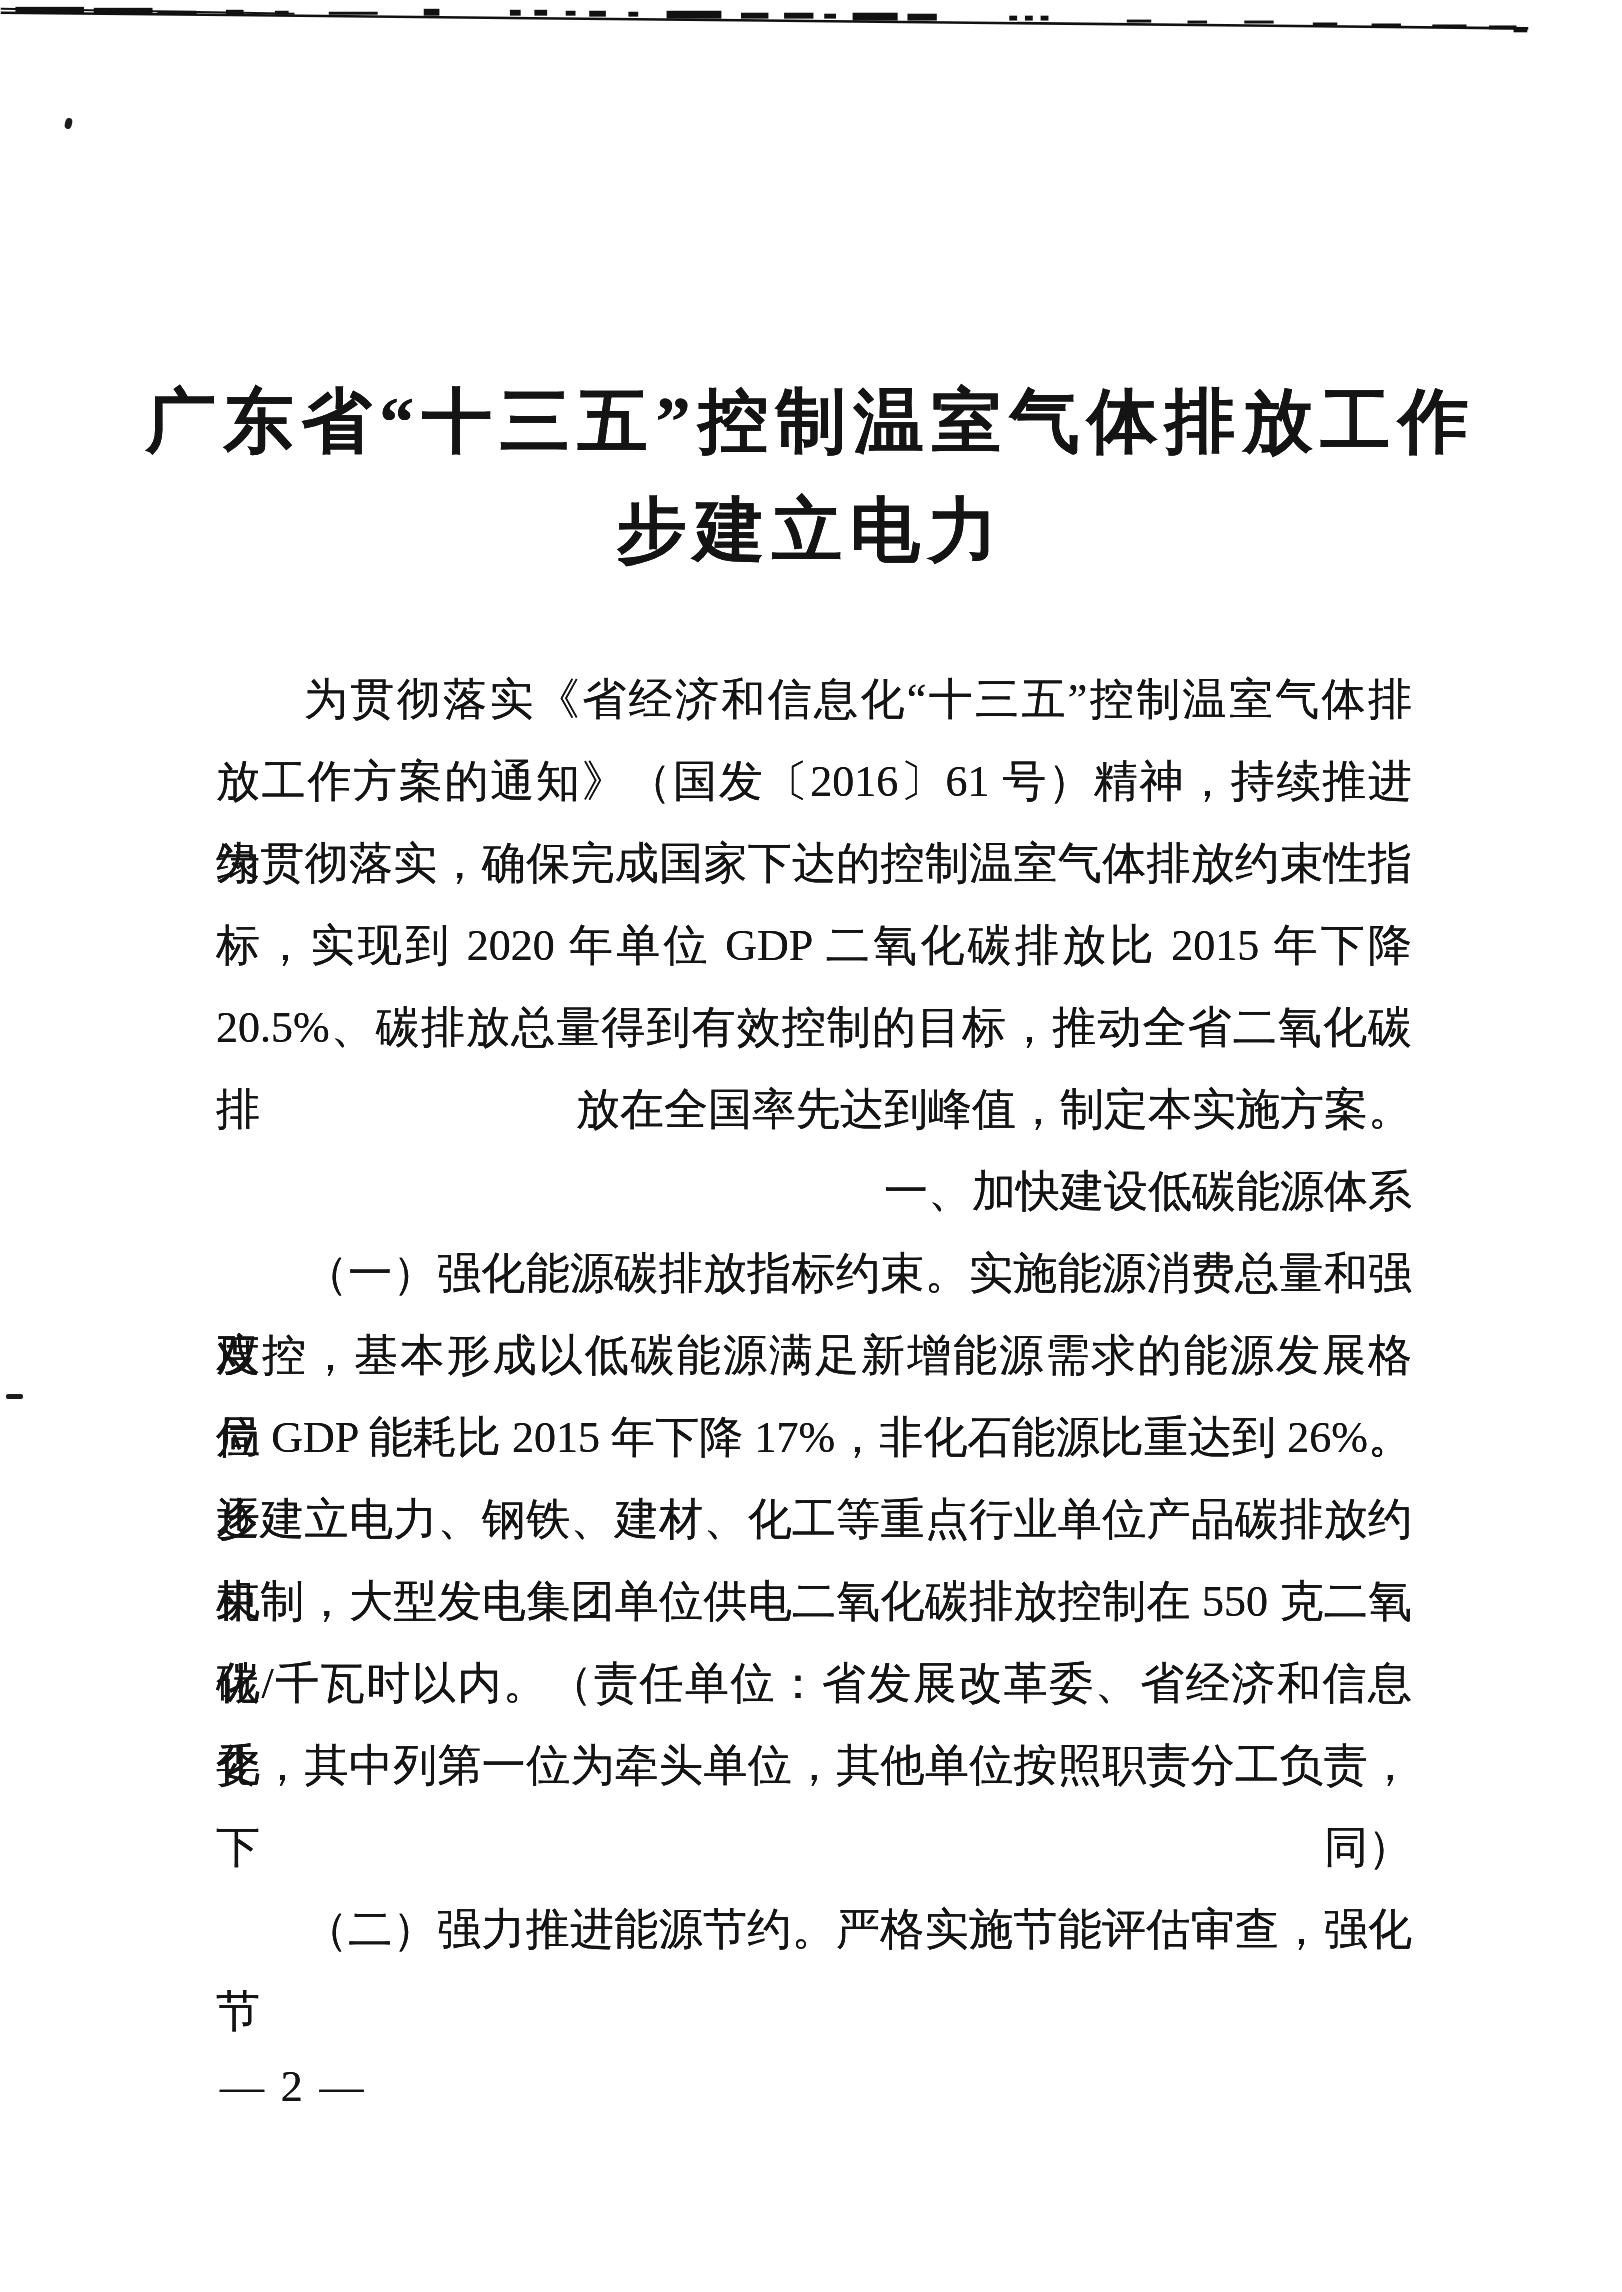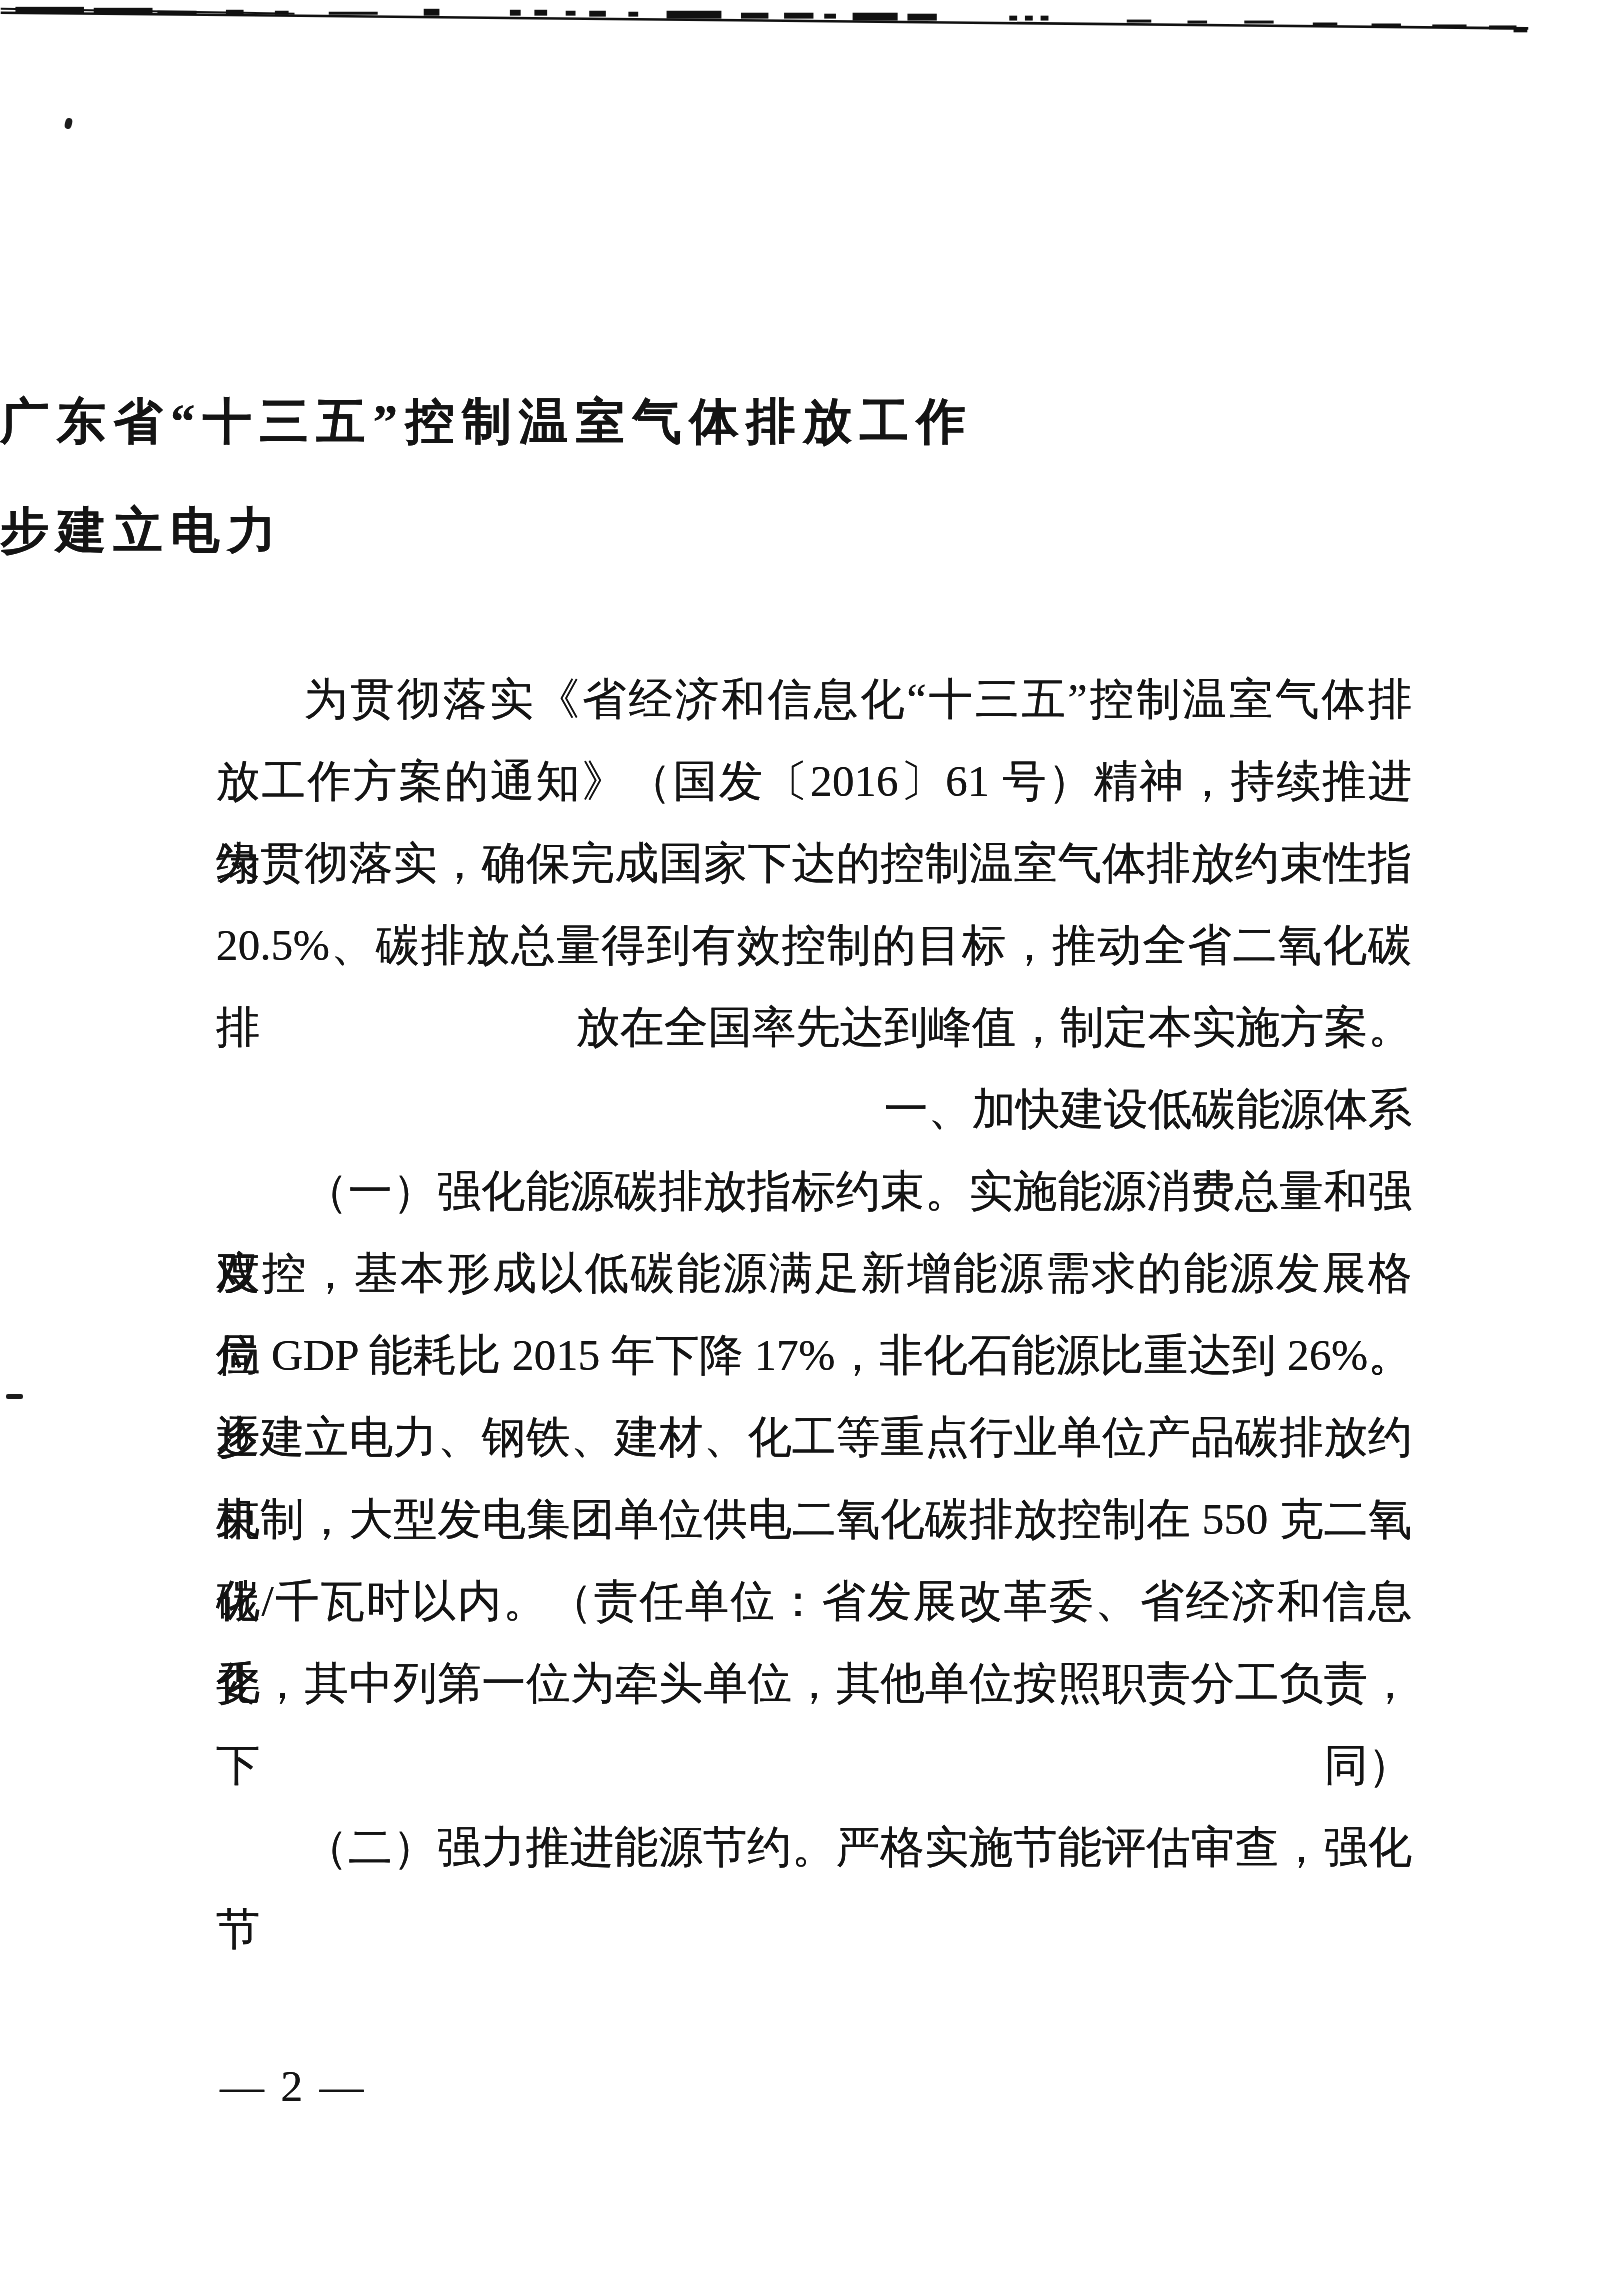--- a/index.html
+++ b/index.html
@@ -23,22 +23,22 @@
   .speck { position: absolute; background: #1c1c1c; }
   .speck.s1 { left: 65px; top: 118px; width: 6.9px; height: 10.8px; border-radius: 45%; transform: rotate(14deg); }
   .speck.s2 { left: 5.9px; top: 1394px; width: 16.7px; height: 4.9px; border-radius: 2px; }
 
   .title {
     position: absolute;
     top: 367px;
     left: 0;
     width: 100%;
     margin: 0;
-    text-align: left;
-    font-size: 49px;
+    text-align: center;
+    font-size: 70px;
     font-weight: bold;
     line-height: 109px;
     letter-spacing: 7.8px;
     text-shadow: 0 0 0.6px #000;
     white-space: nowrap;
   }
 
   .textblock {
     position: absolute;
     left: 216px;
@@ -109,20 +109,21 @@
 
   <h1 class="title">
     <div>广东省“十三五”控制温室气体排放工作</div>
     <div>步建立电力</div>
   </h1>
 
   <div class="textblock">
       <div class="line stretch indent"><span>为贯彻落实《省经济和信息化“十三五”控制温室气体排</span></div>
       <div class="line stretch"><span>放工作方案的通知》（国发〔2016〕61 号）精神，持续推进绿</span></div>
       <div class="line stretch"><span>为贯彻落实，确保完成国家下达的控制温室气体排放约束性指</span></div>
+      <div class="line stretch"><span>标，实现到 2020 年单位 GDP 二氧化碳排放比 2015 年下降</span></div>
       <div class="line stretch"><span>20.5%、碳排放总量得到有效控制的目标，推动全省二氧化碳排</span></div>
       <div class="line"><span>放在全国率先达到峰值，制定本实施方案。</span></div>
       <div class="line indent"><span class="b">一、加快建设低碳能源体系</span></div>
       <div class="line stretch indent"><span class="b">（一）强化能源碳排放指标约束。</span><span>实施能源消费总量和强度</span></div>
       <div class="line stretch"><span>双控，基本形成以低碳能源满足新增能源需求的能源发展格局。</span></div>
       <div class="line stretch"><span>位 GDP 能耗比 2015 年下降 17%，非化石能源比重达到 26%。逐</span></div>
       <div class="line stretch"><span>步建立电力、钢铁、建材、化工等重点行业单位产品碳排放约束</span></div>
       <div class="line stretch"><span>机制，大型发电集团单位供电二氧化碳排放控制在 550 克二氧化</span></div>
       <div class="line stretch"><span>碳/千瓦时以内。（责任单位：省发展改革委、省经济和信息化</span></div>
       <div class="line stretch"><span>委，其中列第一位为牵头单位，其他单位按照职责分工负责，下</span></div>

